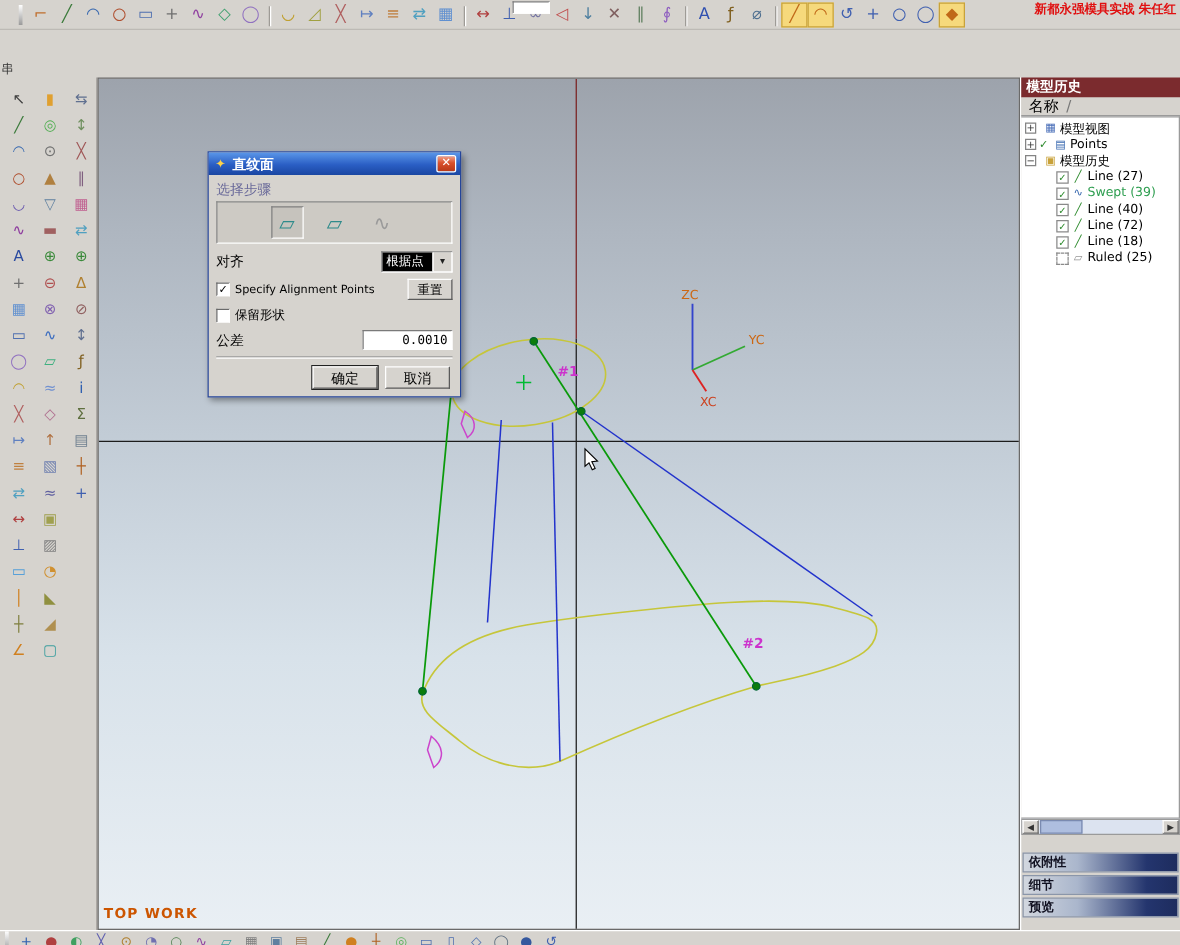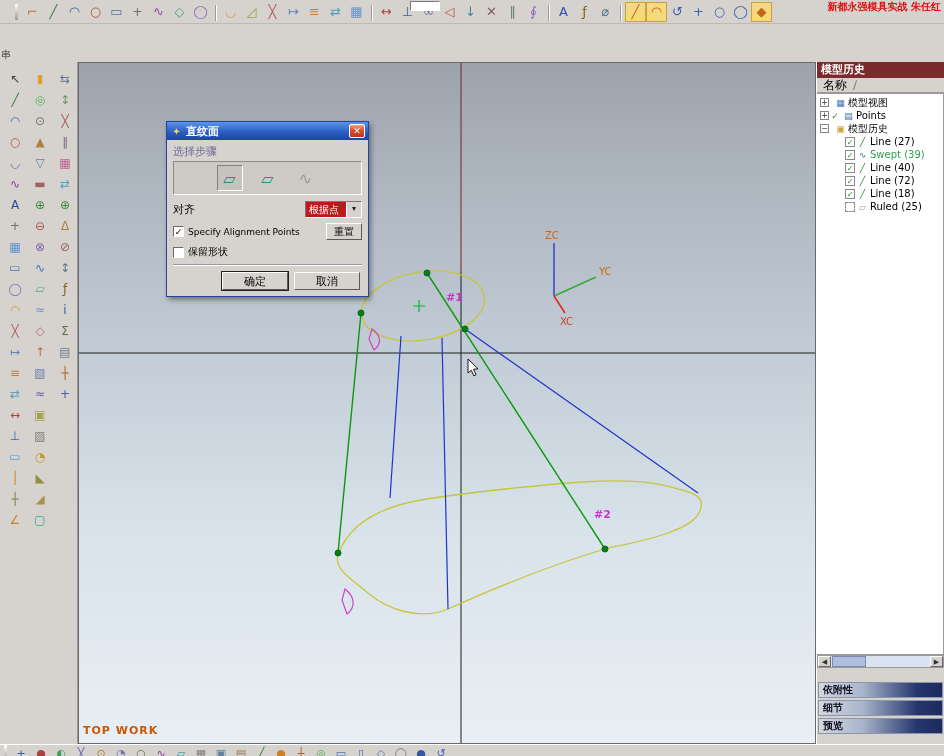--- a/index.html
+++ b/index.html
@@ -45,28 +45,28 @@
 .dlg-close{width:16px;height:14px;background:linear-gradient(180deg,#f0a088,#d9502c 45%,#b83818);border:1px solid #fff;border-radius:2px;color:#fff;font-size:9px;line-height:12px;text-align:center;font-weight:bold;cursor:pointer}
 .dlg-body{padding:4px 6px 6px}
 .steps-label{color:#6a6a9a;margin-bottom:2px;font-size:11px}
 .steps-box{height:34px;background:#cdcac4;border:1px solid;border-color:#8a8a8a #fff #fff #8a8a8a;display:flex;align-items:center;justify-content:center;gap:12px;margin-bottom:6px}
 .step-btn{width:26px;height:26px;display:flex;align-items:center;justify-content:center;font-size:16px;color:#2e8b8b;cursor:pointer}
 .step-btn.pressed{border:1px solid;border-color:#808080 #fff #fff #808080;background:#c6c3bd}
 .step-btn.disabled{color:#9a9a9a;cursor:default}
 .dlg-row{display:flex;align-items:center;margin-bottom:5px;gap:4px}
 .spacer{flex:1}
 .dd{display:flex;border:1px solid;border-color:#7a7a7a #fff #fff #7a7a7a;background:#fff;cursor:pointer}
-.dd-val{background:#b91c1c;color:#fff;font-size:10px;height:15px;line-height:15px;padding:0 3px;min-width:40px}
+.dd-val{background:#000000;color:#fff;font-size:10px;height:15px;line-height:15px;padding:0 3px;min-width:40px}
 .dd-btn{width:15px;height:15px;background:#d6d3ce;border-left:1px solid #fff;font-size:8px;text-align:center;line-height:14px;color:#222}
 .cb{width:11px;height:11px;background:#fff;border:1px solid;border-color:#6a6a6a #fff #fff #6a6a6a;font-size:9px;line-height:10px;text-align:center;cursor:pointer;flex:none}
 .cb-lb{font-size:10px}
 .cb-lb.small{font-size:9px}
 .btn{background:#d6d3ce;border:1px solid;border-color:#fff #5a5a5a #5a5a5a #fff;cursor:pointer;font-size:10px}
 .btn-reset{width:36px;height:17px}
-.btn-cmd{width:66px;height:18px;font-size:11px}
+.btn-cmd{width:52px;height:18px;font-size:11px}
 .btn-ok{box-shadow:0 0 0 1px #222}
 .field{width:72px;height:16px;border:1px solid;border-color:#7a7a7a #fff #fff #7a7a7a;background:#fff;font-size:10px;text-align:right;padding:0 3px;font-family:"DejaVu Sans Mono",monospace}
 .dlg-sep{border-top:1px solid #9a9a9a;border-bottom:1px solid #fff;margin:2px 0 6px}
 .dlg-btns{display:flex;justify-content:flex-end;gap:6px;padding-right:2px}
 
 
 .right-panel{position:absolute;left:816px;top:62px;width:128px;height:682px;background:#d6d3ce;border-left:1px solid #fff}
 .nav-header{height:16px;background:#7b2b2e;color:#fff;font-weight:bold;font-size:11px;line-height:16px;padding-left:4px}
 .nav-colhead{height:15px;background:#d6d3ce;border-bottom:1px solid #9a9a9a;font-size:12px;line-height:14px;padding-left:6px;display:flex;gap:6px}
 .sort-glyph{color:#777}
@@ -624,20 +624,25 @@
       <div class="dlg-row">
         <span class="cb">✓</span>
         <span class="cb-lb small">Specify Alignment Points</span>
         <span class="spacer"></span>
         <button class="btn btn-reset">重置</button>
       </div>
       <div class="dlg-row">
         <span class="cb"></span>
         <span class="cb-lb">保留形状</span>
       </div>
+      <div class="dlg-row">
+        <span>公差</span>
+        <span class="spacer"></span>
+        <input class="field" value="0.0010" style="">
+      </div>
       <div class="dlg-sep"></div>
       <div class="dlg-btns">
         <button class="btn btn-cmd btn-ok">确定</button>
         <button class="btn btn-cmd">取消</button>
       </div>
     </div>
   </div>
 
   <div class="status-label">TOP WORK</div>
 </div>

